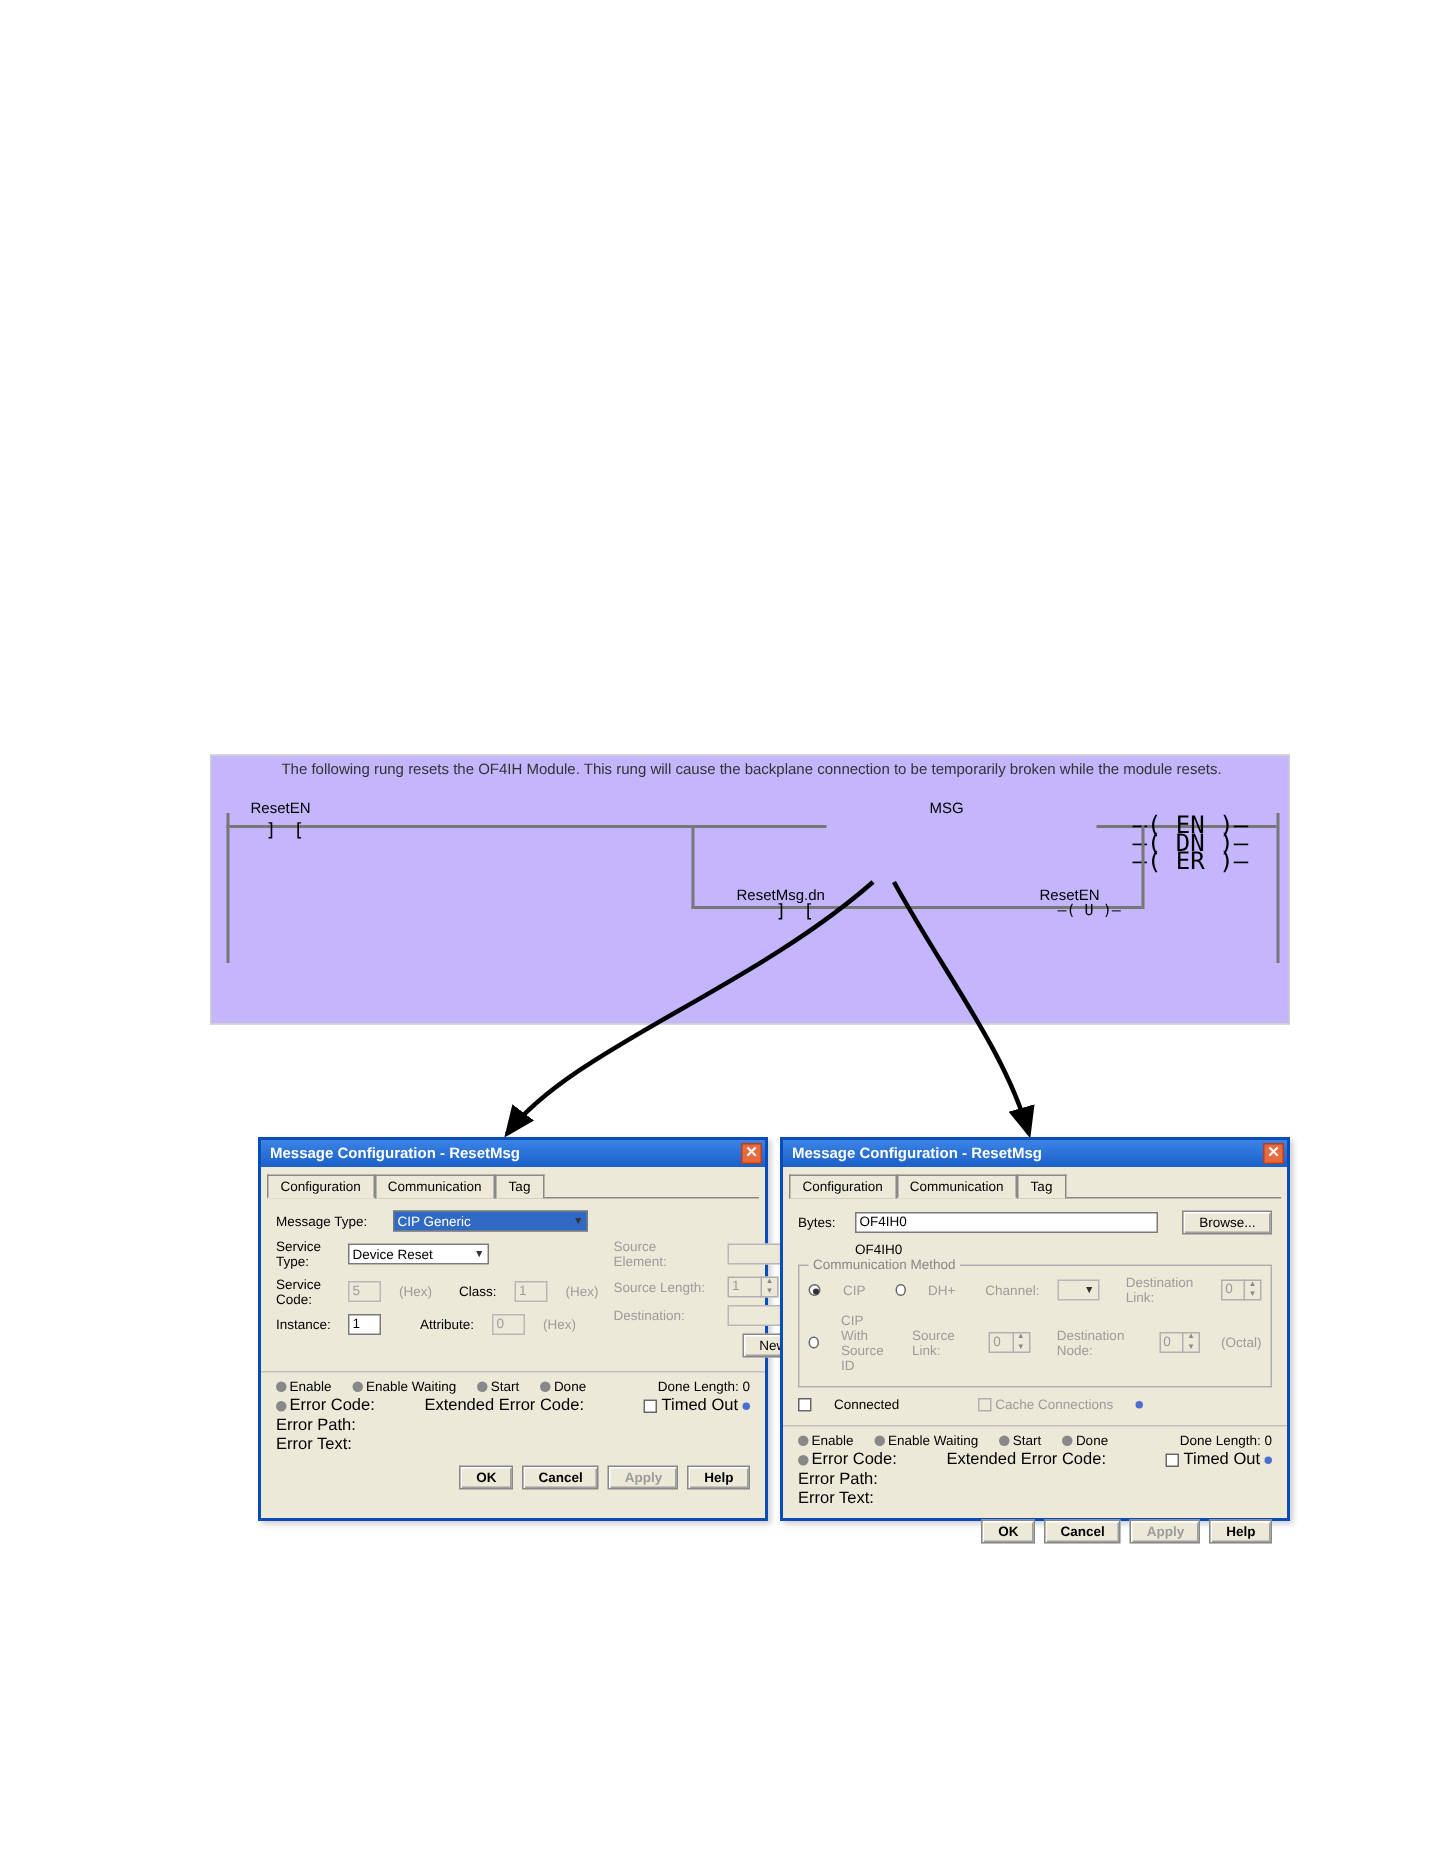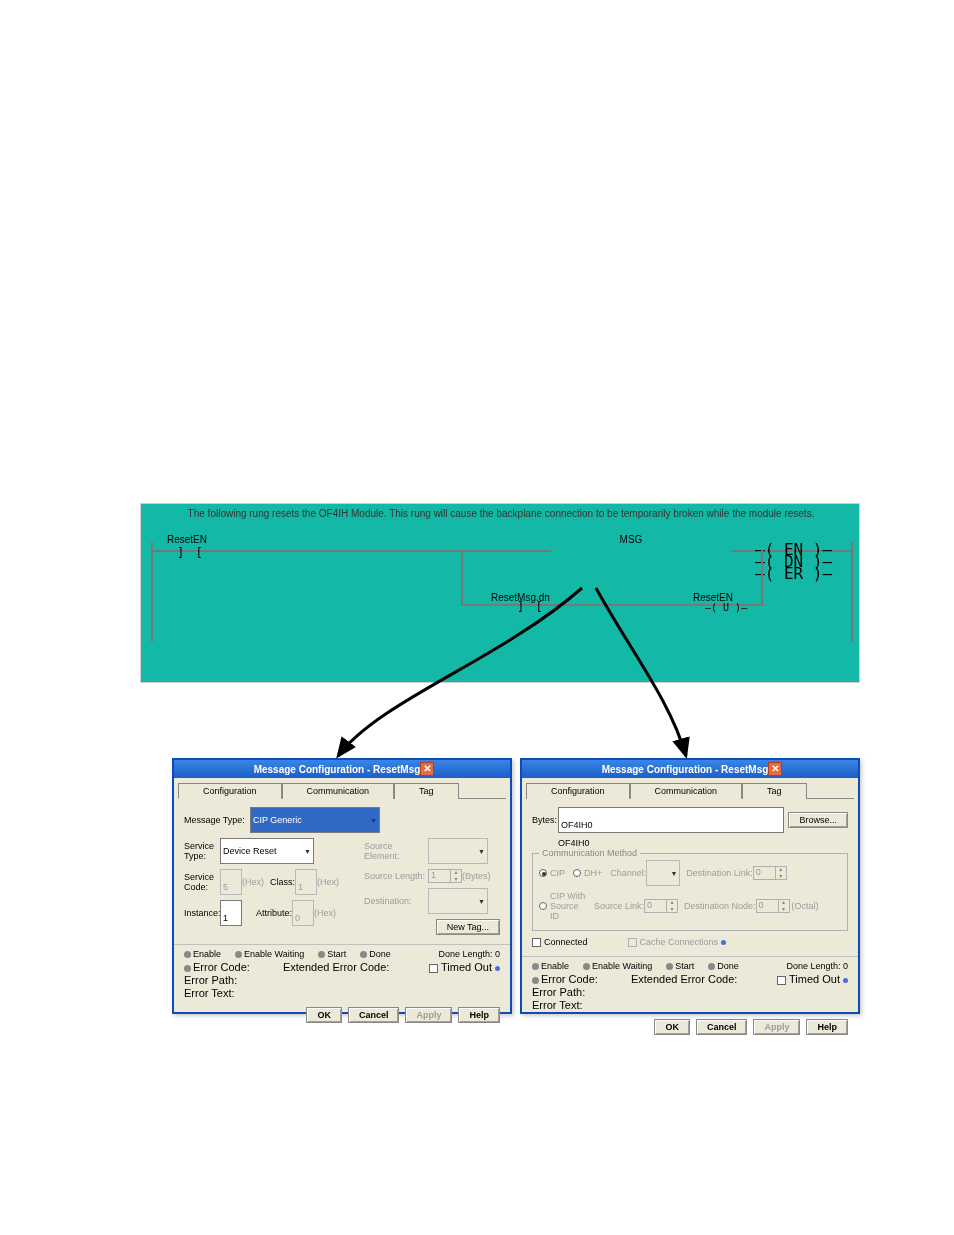--- a/index.html
+++ b/index.html
@@ -13,21 +13,21 @@
     height: 1235px;
     position: relative;
   }
   .rung-area {
     position: absolute;
     left: 140px;
     top: 503px;
     width: 720px;
     height: 180px;
     border: 1px solid #cfcfcf;
-    background: #14b8a6;
+    background: #c4b5fd;
   }
   .rung-comment {
     position: absolute;
     left: 40px; top: 4px;
     width: 640px;
     font-size: 10px;
     color: #333;
     text-align: center;
   }
   .rung-wire-left {
@@ -89,54 +89,54 @@
   .dlg.left { left:172px; top:758px; }
   .dlg.right { left:520px; top:758px; }
   .titlebar {
     height:18px;
     background: linear-gradient(to bottom, #3b84e6 0%, #1b5fc8 100%);
     color:#fff;
     font-size:10px;
     font-weight:bold;
     display:flex;
     align-items:center;
-    justify-content:center;
+    justify-content:space-between;
     padding:0 2px 0 6px;
   }
   .closebox {
     width:14px; height:14px; background:#e86a3f; color:#fff; border:1px solid #b04020;
     font-size:10px; line-height:12px; text-align:center; cursor:pointer;
   }
   .tabs {
     display:flex; gap:0; margin:4px 4px 0 4px;
     border-bottom:1px solid #888;
     font-size:9px;
   }
   .tab {
-    padding:2px 24px;
+    padding:2px 8px;
     border:1px solid #888;
     border-bottom:none;
     background:#ece9d8;
     position:relative;
     top:1px;
     cursor:pointer;
   }
   .tab.active {
     background:#ece9d8;
     border-bottom:1px solid #ece9d8;
     z-index:2;
   }
   .panel {
     padding:8px 10px 4px 10px;
     font-size:9px;
   }
-  .row { display:flex; align-items:center; gap:0; margin-bottom:5px; }
+  .row { display:flex; align-items:center; gap:12px; margin-bottom:5px; }
   .lbl { display:inline-block; }
   .combo, .inp {
-    border:1px solid #7a7a7a; background:#fff; height:14px; font-size:9px; padding:12px 2px;
+    border:1px solid #7a7a7a; background:#fff; height:14px; font-size:9px; padding:0 2px;
   }
   .combo { display:flex; align-items:center; justify-content:space-between; }
   .combo .arrow { font-size:7px; color:#333; padding-left:3px;}
   .combo.sel { background:#316ac5; color:#fff; }
   .disabled-txt { color:#9c9c9c; }
   .disabled-inp { background:#ece9d8; border:1px solid #b8b8b8; color:#9c9c9c;}
   .btn {
     border:1px solid #888; background:#ece9d8; height:16px; font-size:9px;
     padding:0 10px; display:inline-flex; align-items:center; cursor:pointer;
     box-shadow: inset 1px 1px 0 #fff, inset -1px -1px 0 #a0a0a0;

